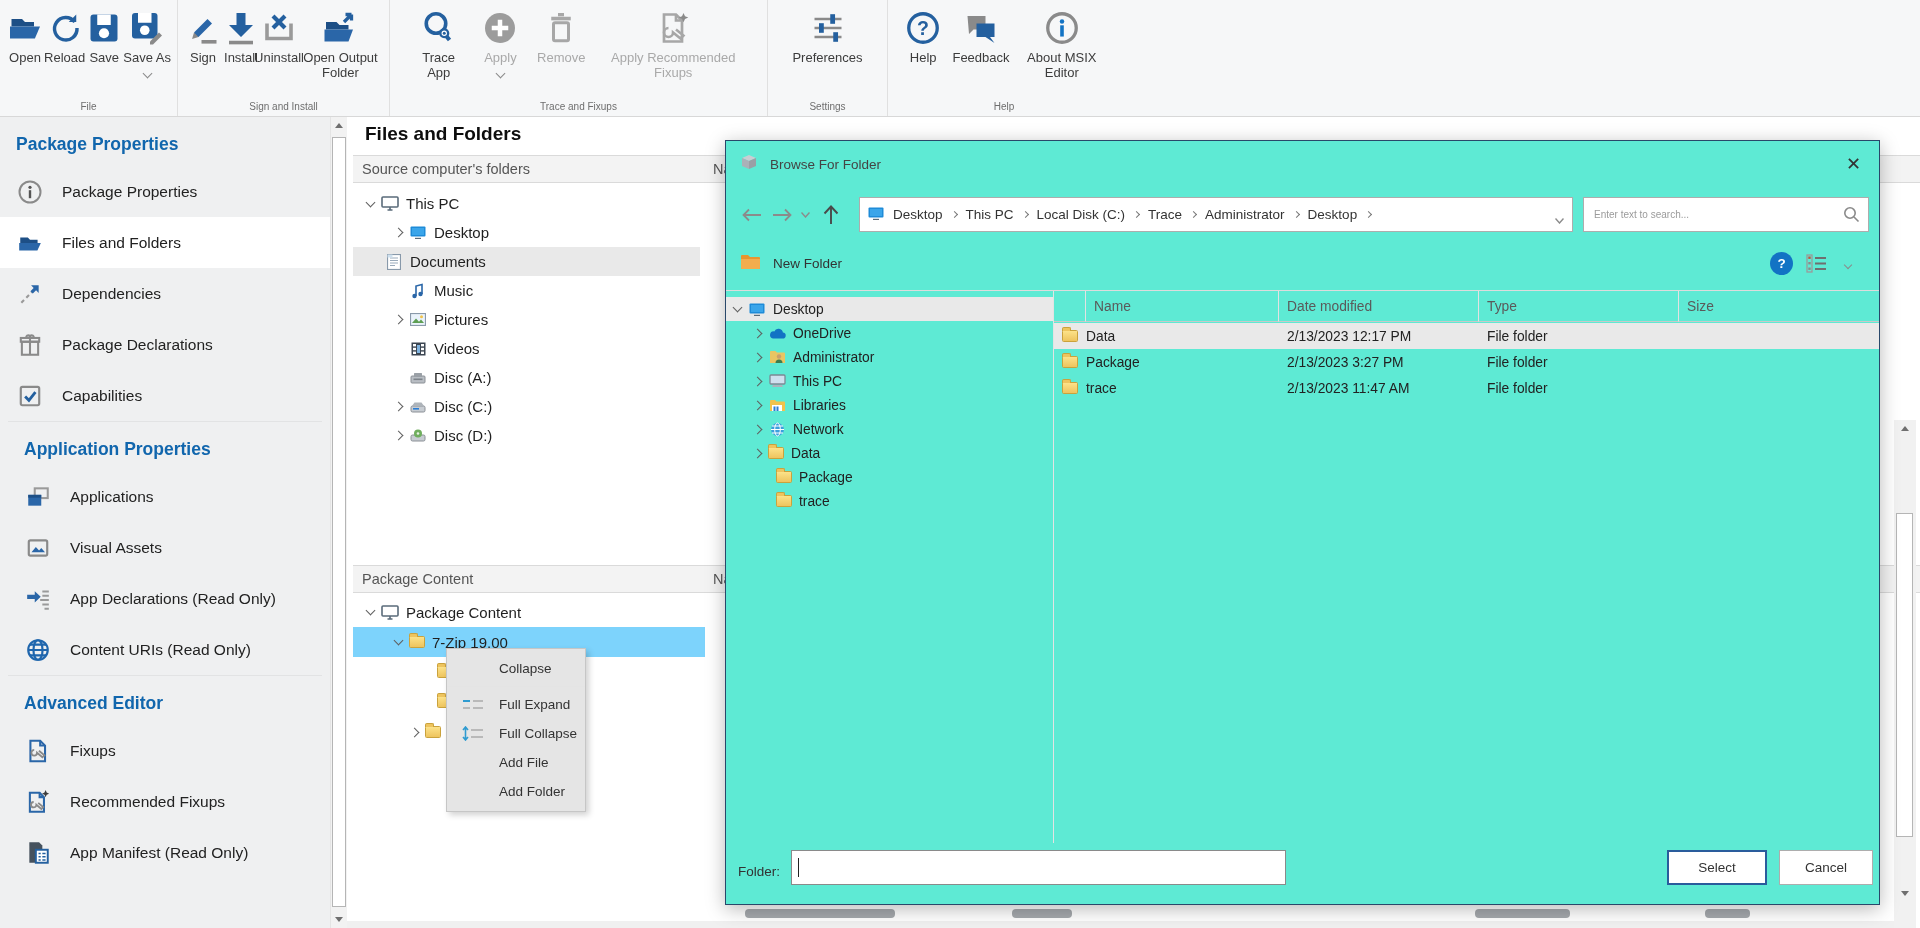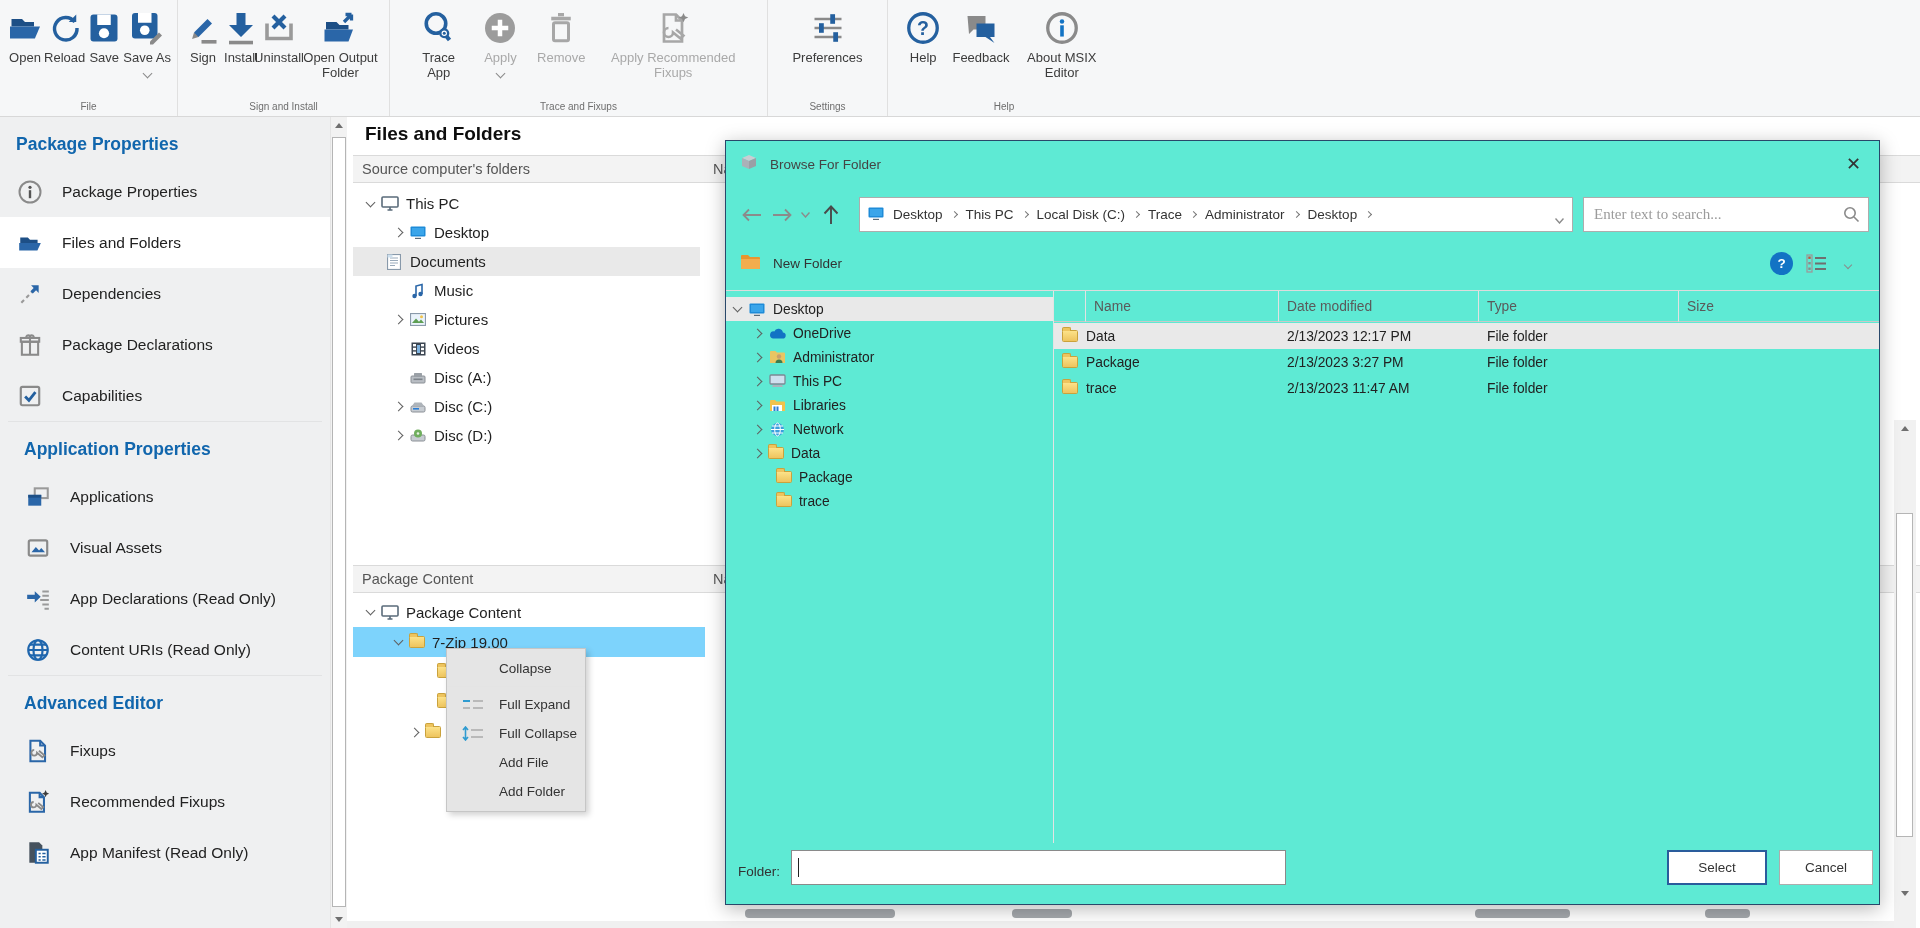--- a/index.html
+++ b/index.html
@@ -89,21 +89,21 @@
   .navico { position:absolute; top:0; height:35px; display:flex; align-items:center; justify-content:center; }
   .crumbbox { position:absolute; left:133px; top:0; width:714px; height:35px; border:1px solid #adadad;
               background:#fff; display:flex; align-items:center; padding:0 26px 0 8px; gap:9px;
               font-size:13.5px; color:#333; overflow:hidden; white-space:nowrap; }
   .crumb-sep { width:5px; height:5px; border-right:1.3px solid #777; border-bottom:1.3px solid #777;
                transform:rotate(-45deg); flex:none; }
   .crumb-dd { position:absolute; right:8px; top:14px; }
   .searchbox { position:absolute; left:857px; top:0; width:286px; height:35px; border:1px solid #adadad;
                background:#fff; }
   .searchbox input { width:100%; height:100%; border:none; outline:none; padding:0 30px 0 10px;
-               font-size:15px; color:#444; font-family:Liberation Serif, serif; }
+               font-size:10px; color:#444; font-family:Liberation Sans, sans-serif; }
   .searchbox input::placeholder { color:#9b9b9b; }
   .toolrow { position:absolute; left:0; top:101px; width:100%; height:42px; display:flex; align-items:center; }
   .nf-label { font-size:13.5px; color:#333; margin-left:12px; }
   .helpcirc { position:absolute; right:86px; top:10px; width:23px; height:23px; border-radius:50%;
               background:#1273c4; color:#fff; font-weight:bold; font-size:13.5px; display:flex;
               align-items:center; justify-content:center; }
   .viewbtn { position:absolute; right:52px; top:12px; }
   .view-dd { position:absolute; right:28px; top:20px; width:6px; height:6px; border-right:1.3px solid #8a8a8a;
              border-bottom:1.3px solid #8a8a8a; transform:rotate(45deg); }
   .dlg-body { position:absolute; left:0; top:149px; width:1153px; height:552px; border-top:1px solid #dcdcdc; }

